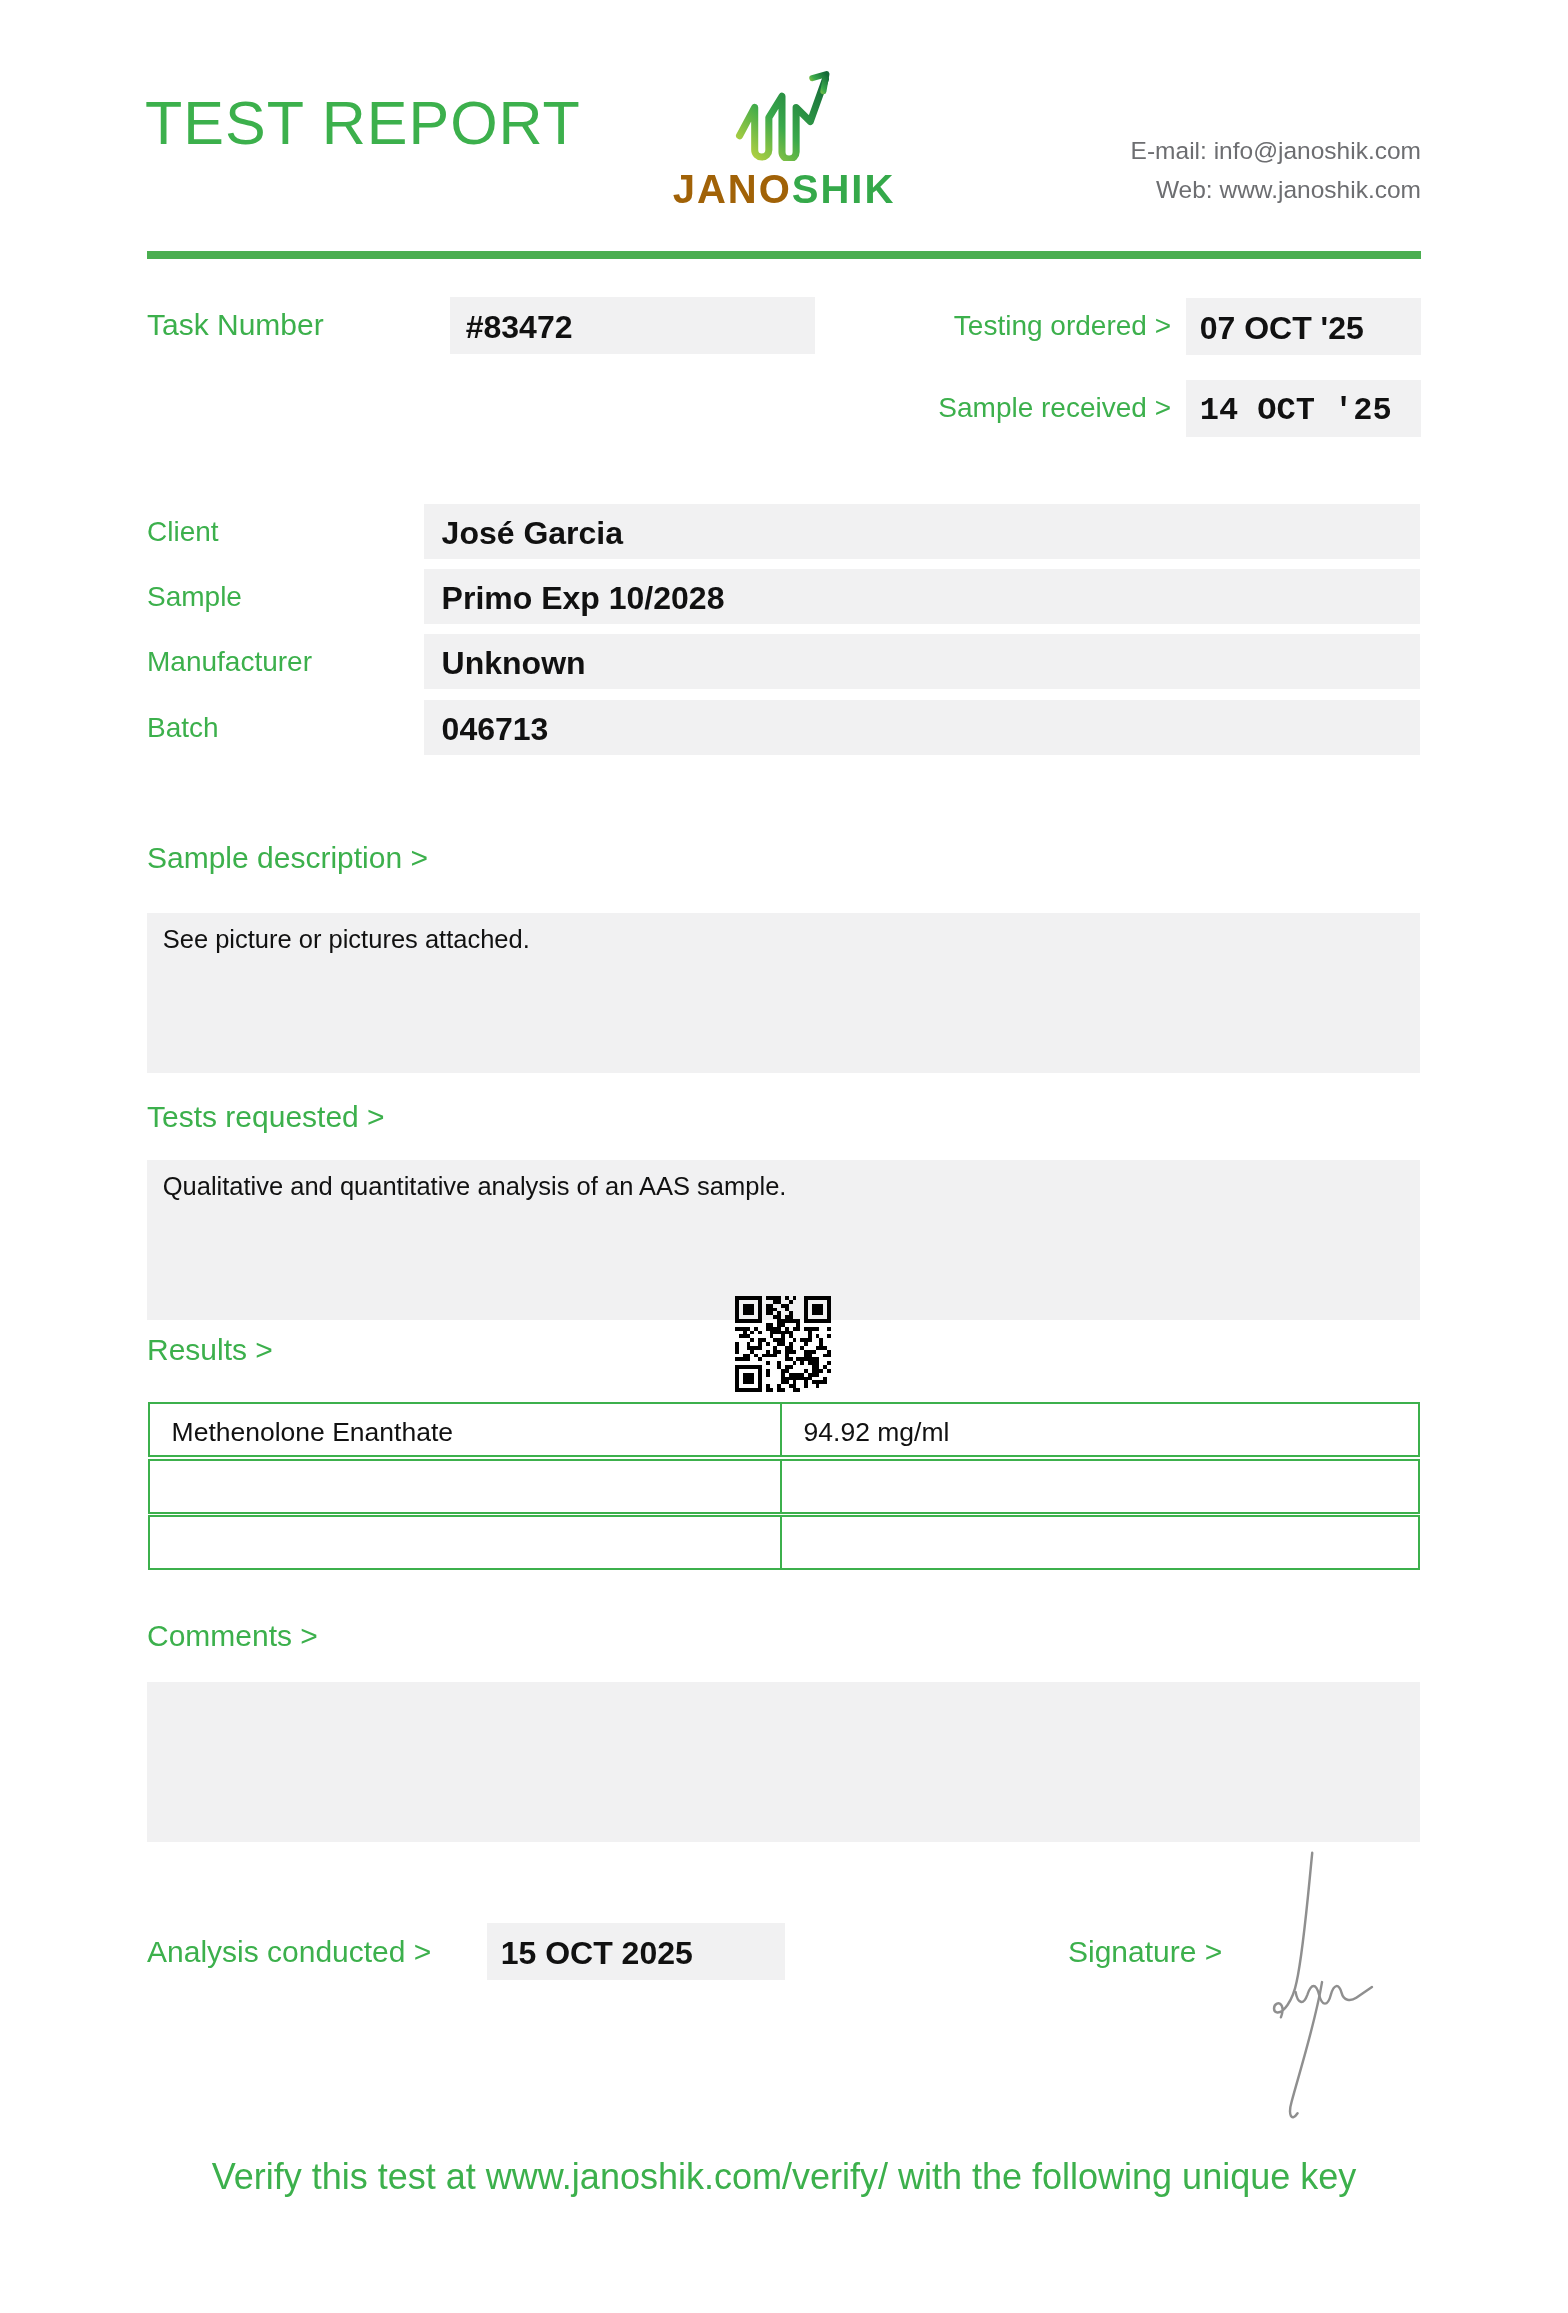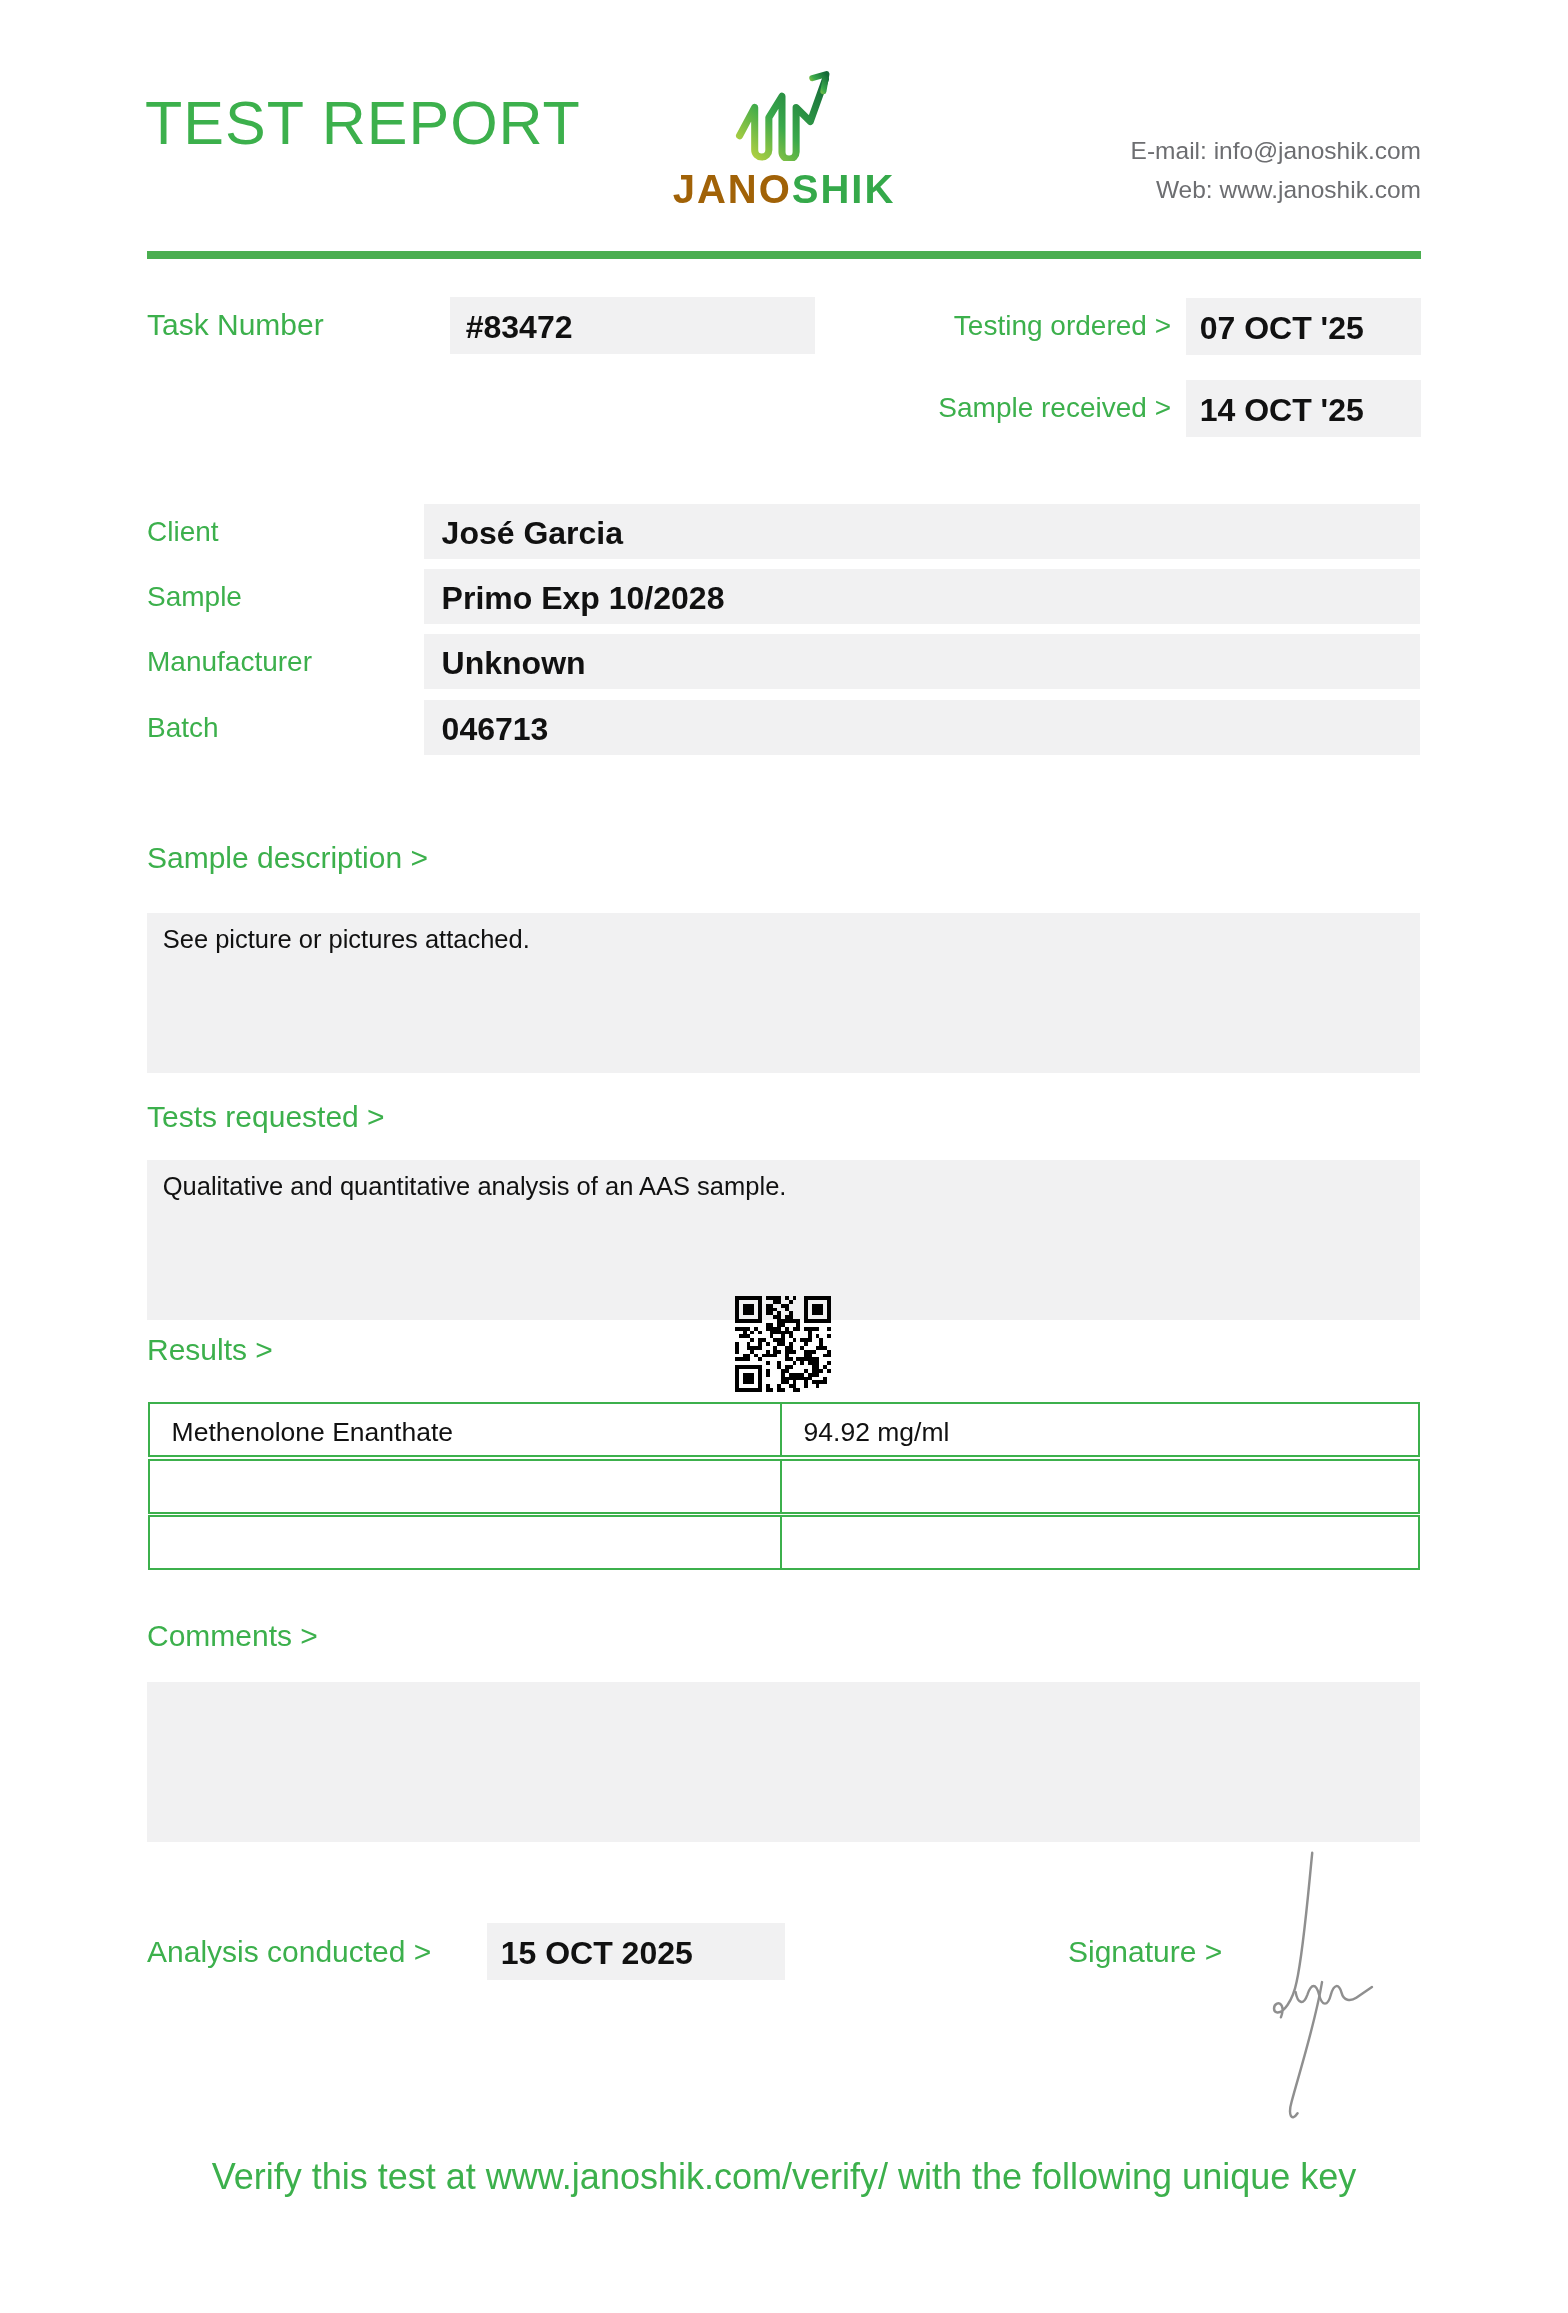--- a/index.html
+++ b/index.html
@@ -46,21 +46,21 @@
 
   
   .task-label { left:147px; top:308px; font-size:30px; }
   .task-box { left:420px; top:297px; width:365px; height:57px;margin-left:30px; }
   .task-box span { display:block; padding:11.8px 0 0 15.7px; font-size:32px; font-weight:700; }
   .date-label { font-size:28px; text-align:right; width:441px; }
   .date-label.r1 { left:730px; top:310px; }
   .date-label.r2 { left:730px; top:392px; }
   .date-box { width:235px; height:57px; }
   .date-box.r1 { left:1186px; top:298px; }
-  .date-box.r2 { left:1186px; top:380px; }
+  .date-box.r2 { left:1186px; top:380px;font-family:Liberation Mono, monospace; }
   .date-box span { display:block; padding:11.8px 0 0 13.7px; font-size:32px; font-weight:700; white-space:nowrap; }
 
   
   .field-label { left:147px; font-size:28px; }
   .field-box { left:424px; width:996px; height:55px; }
   .field-box span { display:block; padding:10.8px 0 0 17.6px; font-size:32px; font-weight:700; white-space:nowrap; }
 
   
   .sec-head { left:147px; font-size:30px; }
   .big-box { left:147px; width:1273px; height:160px; }

